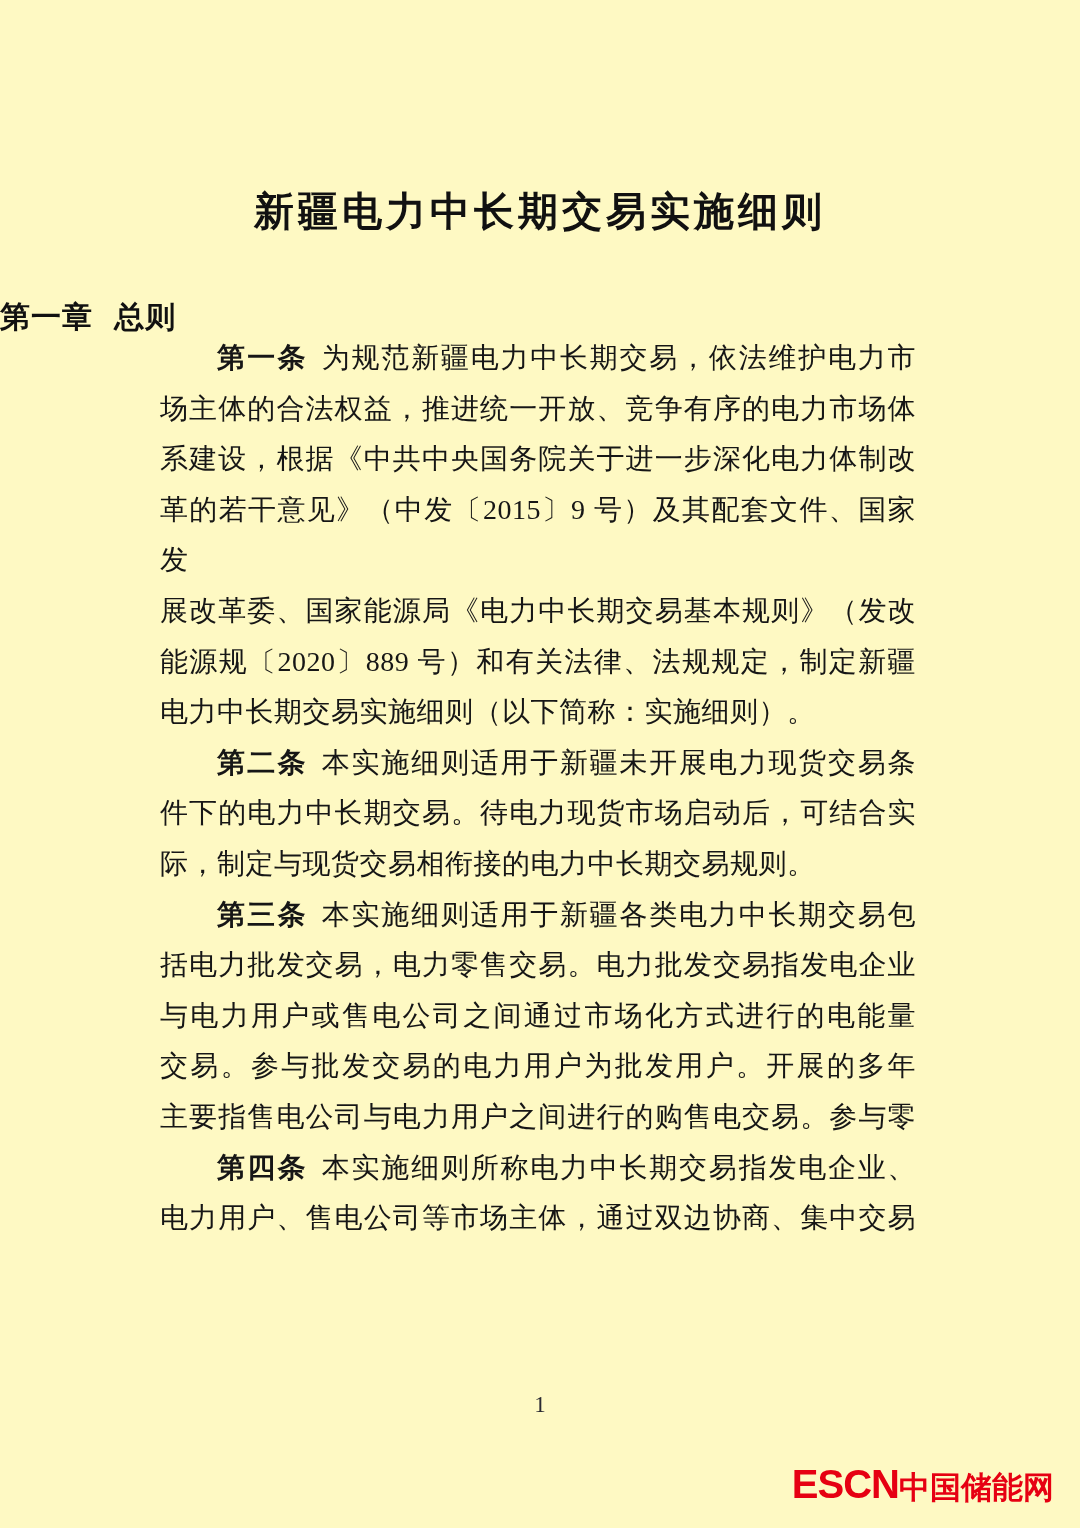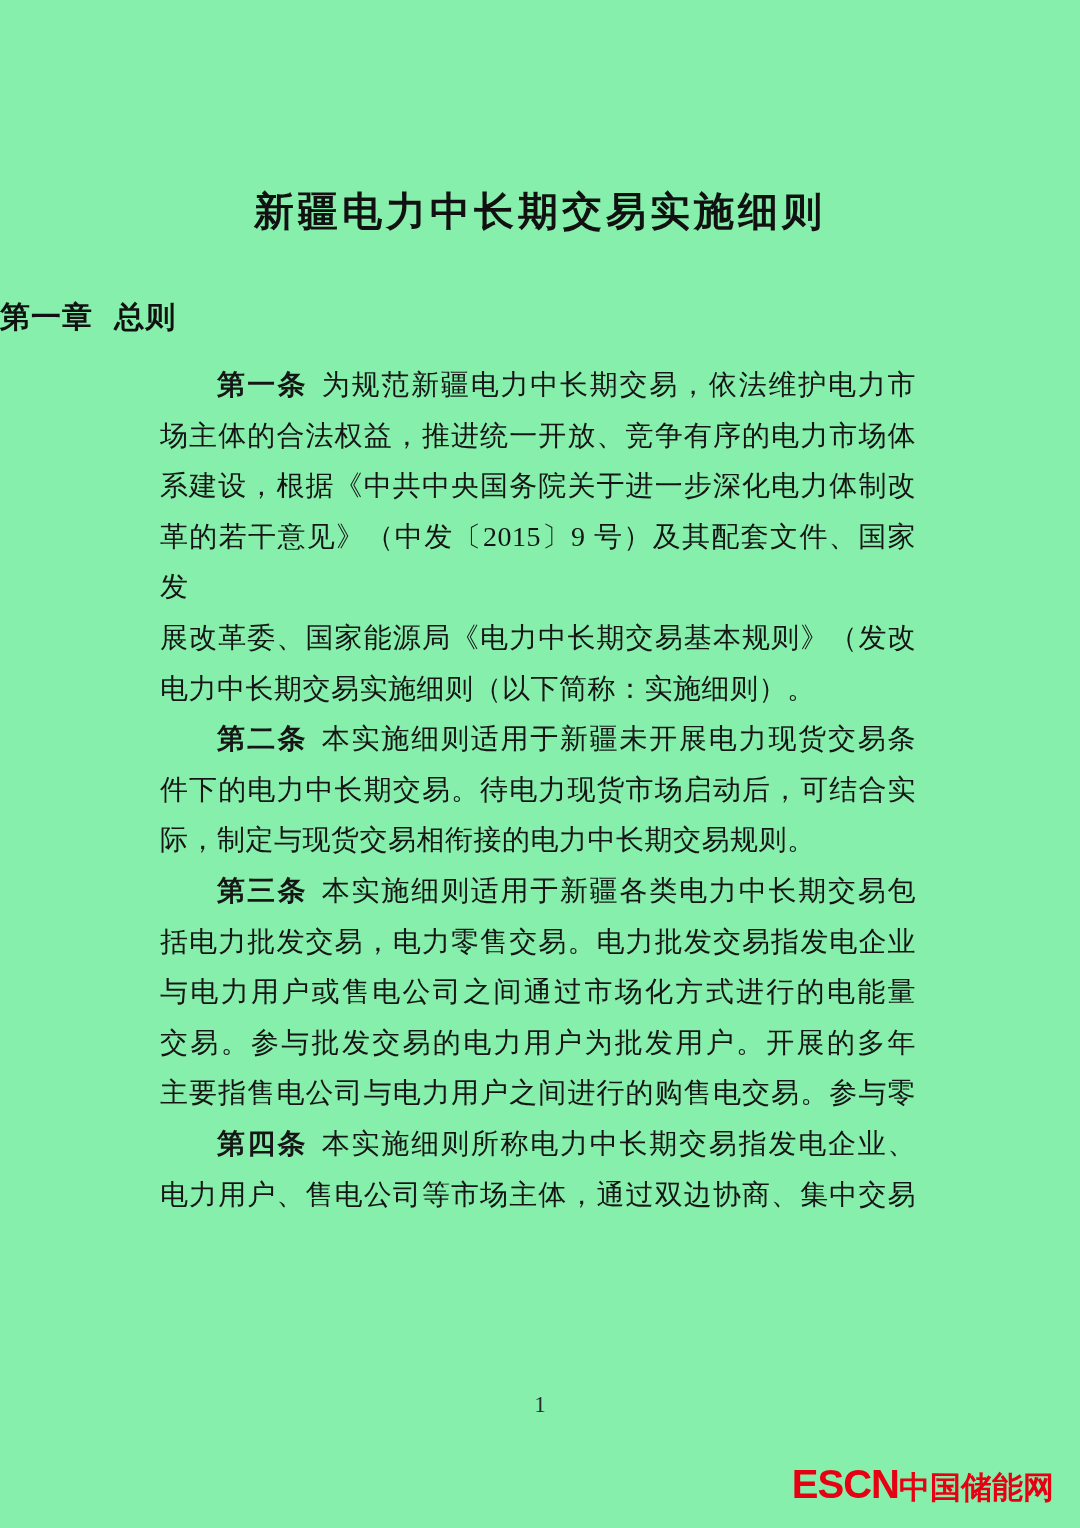--- a/index.html
+++ b/index.html
@@ -1,20 +1,20 @@
 <!DOCTYPE html>
 <html><head>
 <meta charset="utf-8">
 <style>
   html, body { margin: 0; padding: 0; background: #ffffff; }
   .page {
     position: relative;
     width: 1080px;
     height: 1528px;
-    background: #86efac;
+    background: #fef9c3;
     font-family: "Liberation Serif", serif;
     color: #161616;
     overflow: hidden;
   }
   .doc-title {
     position: absolute;
     top: 184px;
     left: 0;
     width: 100%;
     margin: 0;
@@ -34,21 +34,21 @@
     text-align: left;
     font-family: "Liberation Sans", sans-serif;
     font-size: 30px;
     font-weight: 700;
     letter-spacing: 1px;
     word-spacing: 12px;
     color: #111111;
   }
   .body-text {
     position: absolute;
-    top: 360px;
+    top: 333px;
     left: 160px;
     width: 756px;
     font-size: 28px;
     line-height: 50.6px;
     letter-spacing: 0.5px;
     color: #161616;
   }
   .line {
     text-align: justify;
     text-align-last: justify;
@@ -95,20 +95,21 @@
 
 <div class="page">
   <h1 class="doc-title">新疆电力中长期交易实施细则</h1>
   <h2 class="chapter-heading">第一章 总则</h2>
   <div class="body-text">
       <div class="line first"><span class="lead">第一条</span>为规范新疆电力中长期交易，依法维护电力市</div>
       <div class="line">场主体的合法权益，推进统一开放、竞争有序的电力市场体</div>
       <div class="line">系建设，根据《中共中央国务院关于进一步深化电力体制改</div>
       <div class="line">革的若干意见》（中发〔2015〕9 号）及其配套文件、国家发</div>
       <div class="line">展改革委、国家能源局《电力中长期交易基本规则》（发改</div>
+      <div class="line">能源规〔2020〕889 号）和有关法律、法规规定，制定新疆</div>
       <div class="line para-end">电力中长期交易实施细则（以下简称：实施细则）。</div>
       <div class="line first"><span class="lead">第二条</span>本实施细则适用于新疆未开展电力现货交易条</div>
       <div class="line">件下的电力中长期交易。待电力现货市场启动后，可结合实</div>
       <div class="line para-end">际，制定与现货交易相衔接的电力中长期交易规则。</div>
       <div class="line first"><span class="lead">第三条</span>本实施细则适用于新疆各类电力中长期交易包</div>
       <div class="line">括电力批发交易，电力零售交易。电力批发交易指发电企业</div>
       <div class="line">与电力用户或售电公司之间通过市场化方式进行的电能量</div>
       <div class="line">交易。参与批发交易的电力用户为批发用户。开展的多年</div>
       <div class="line">主要指售电公司与电力用户之间进行的购售电交易。参与零</div>
       <div class="line first"><span class="lead">第四条</span>本实施细则所称电力中长期交易指发电企业、</div>

